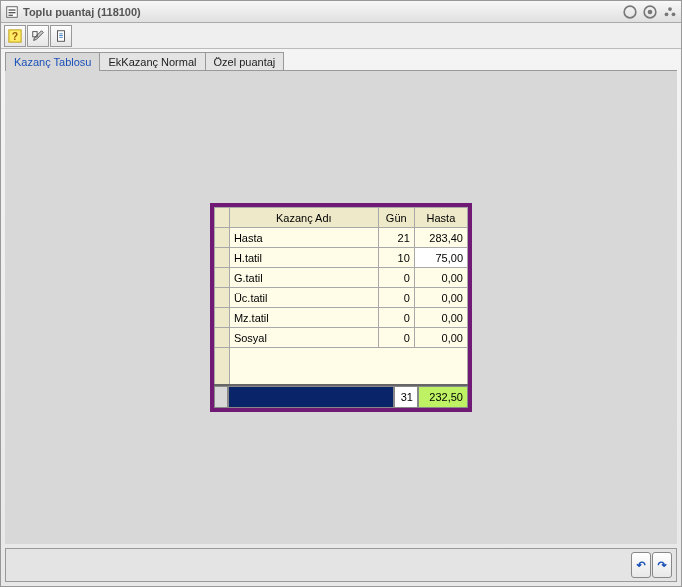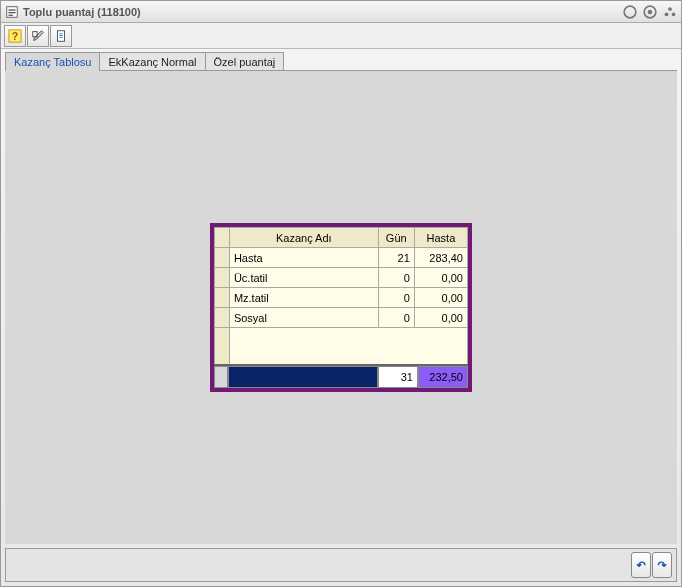--- a/index.html
+++ b/index.html
@@ -124,22 +124,22 @@
     border-top: 2px solid #666;
   }
   .totalsbar .seg {
     border: 1px solid #888;
     height: 22px;
     display:flex; align-items:center;
     padding: 0 4px;
   }
   .seg.sel { width:14px; background:#d8d8d8; padding:0;}
   .seg.bar { flex:1; background:#0a246a; }
-  .seg.g { width:40px; background:#fff; justify-content:flex-end;}
-  .seg.s { width:50px; background:#8b5cf6; justify-content:flex-end;}
+  .seg.g { width:24px; background:#fff; justify-content:flex-end;}
+  .seg.s { width:50px; background:#bef264; justify-content:flex-end;}
   .footer {
     height: 34px;
     margin: 0 4px 4px 4px;
     border: 1px solid #999;
     background: #e4e4e4;
     display: flex;
     align-items: center;
     justify-content: flex-end;
     padding: 0 4px;
   }
@@ -234,20 +234,32 @@
         </thead>
         <tbody id="gridbody">
             <tr>
               <td class="rowsel"></td>
               <td class="colname">Hasta</td>
               <td class="colnum">21</td>
               <td class="colnum">283,40</td>
             </tr>
             <tr>
               <td class="rowsel"></td>
+              <td class="colname">H.tatil</td>
+              <td class="colnum">10</td>
+              <td class="colnum cell-edit">75,00</td>
+            </tr>
+            <tr>
+              <td class="rowsel"></td>
+              <td class="colname">G.tatil</td>
+              <td class="colnum">0</td>
+              <td class="colnum">0,00</td>
+            </tr>
+            <tr>
+              <td class="rowsel"></td>
               <td class="colname">Üc.tatil</td>
               <td class="colnum">0</td>
               <td class="colnum">0,00</td>
             </tr>
             <tr>
               <td class="rowsel"></td>
               <td class="colname">Mz.tatil</td>
               <td class="colnum">0</td>
               <td class="colnum">0,00</td>
             </tr>

